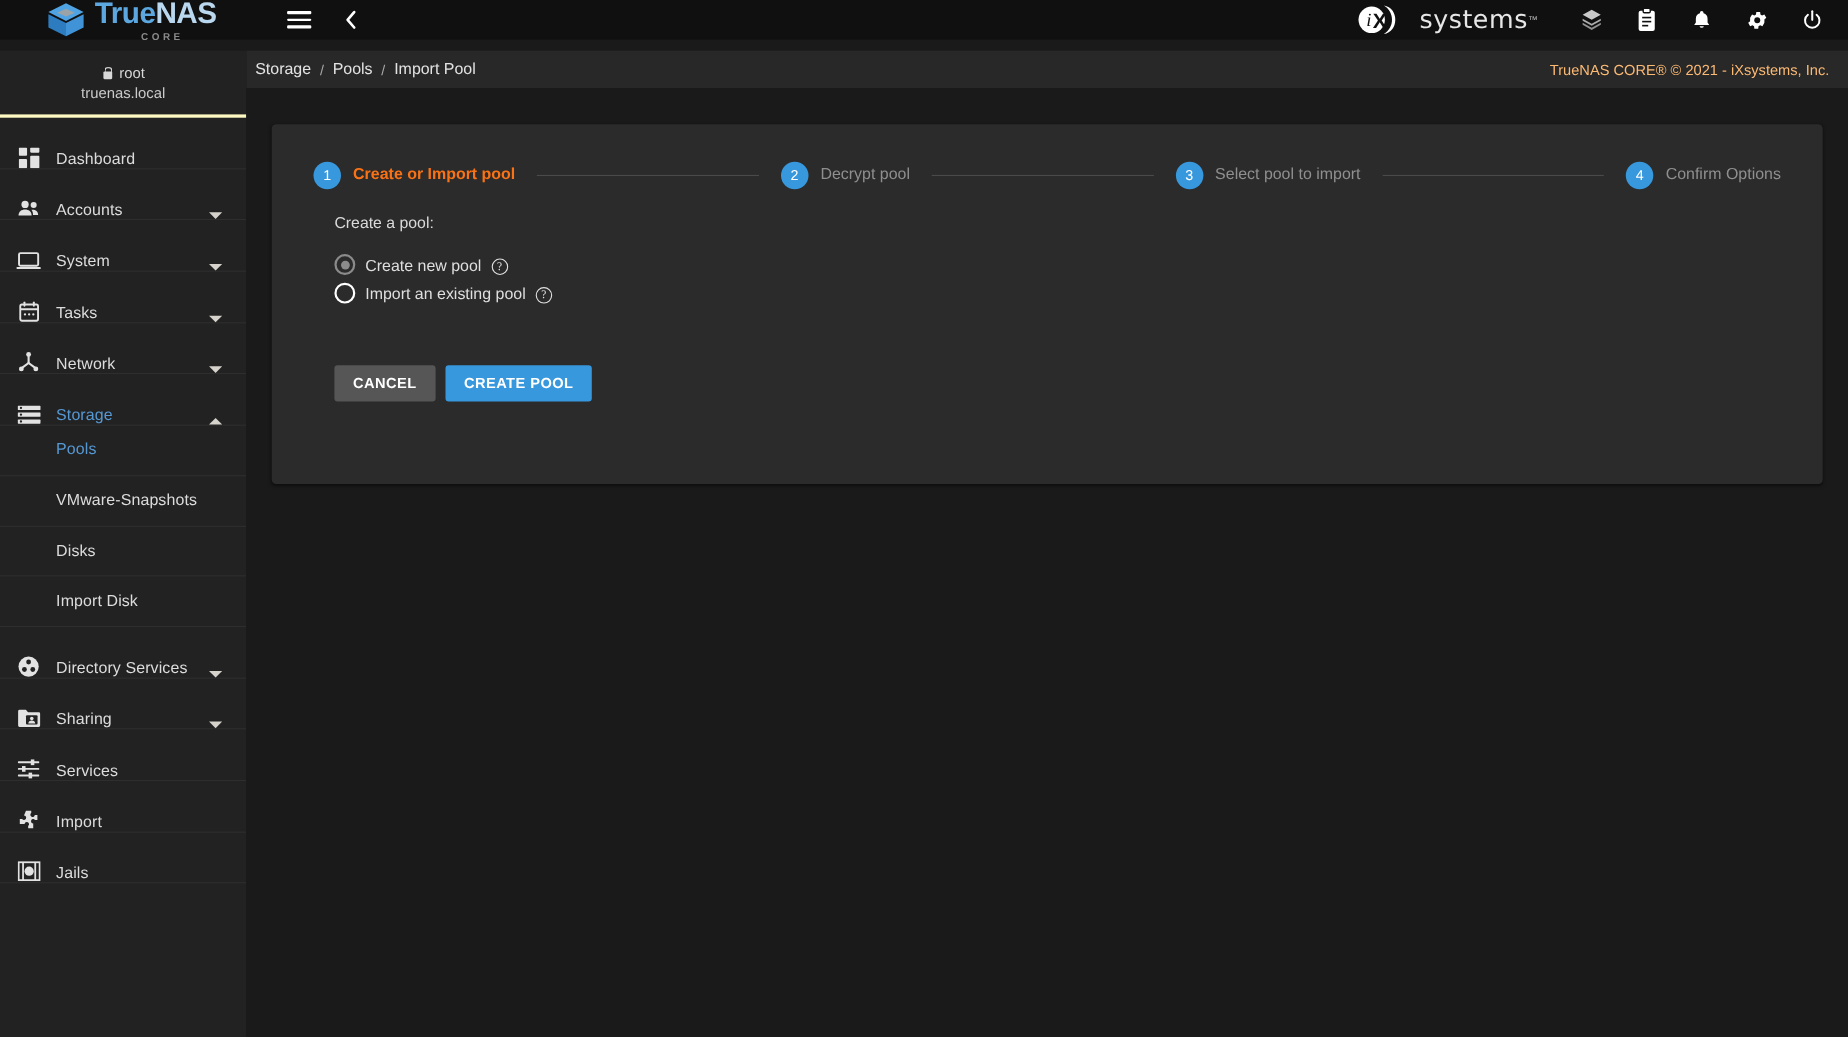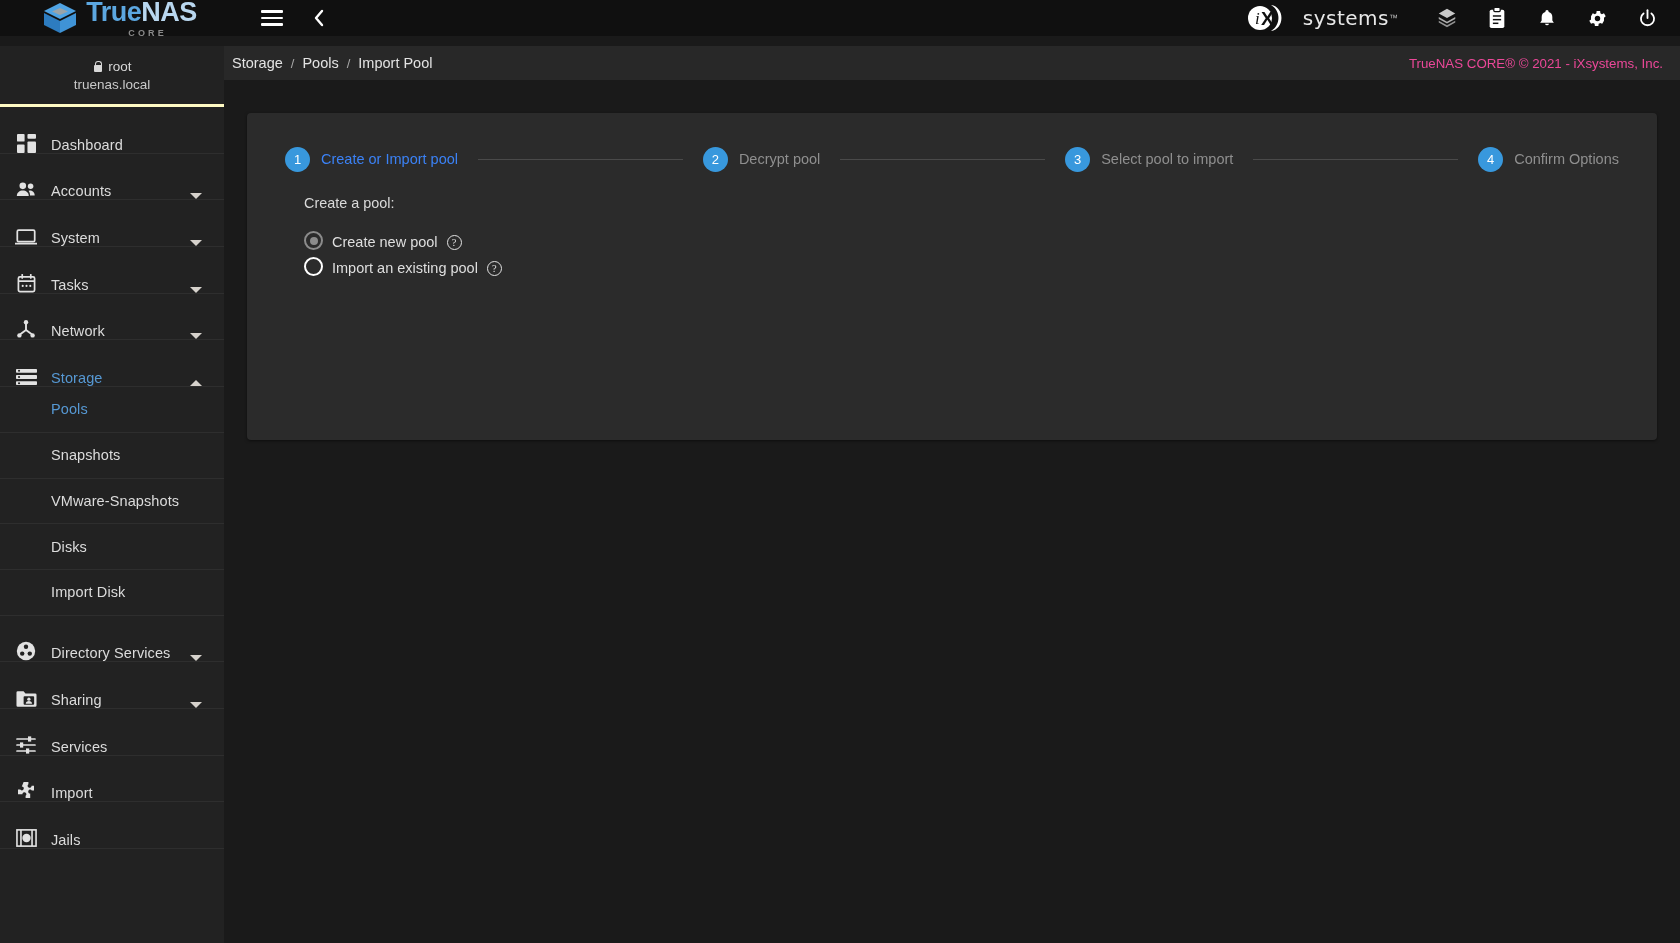--- a/index.html
+++ b/index.html
@@ -40,21 +40,21 @@
   }
   .hamburger { display: flex; flex-direction: column; gap: 4px; width: 22px; }
   .hamburger span { display: block; height: 2.4px; background: #fff; border-radius: 1px; }
 
   .topbar-right {
     margin-left: auto; display: flex; align-items: center;
     gap: 20px; padding-right: 18px;
   }
   .ix-logo { display: flex; align-items: center; margin-right: 14px; }
   .ix-word {
-    color: #e7e7e7; font-size: 20px; letter-spacing: 0.5px;
+    color: #e7e7e7; font-size: 23px; letter-spacing: 0.5px;
     font-family: "DejaVu Sans", sans-serif;
   }
   .ix-tm { color: #bbb; font-size: 9px; vertical-align: super; }
 
   
   .sidebar {
     position: absolute; top: 46px; left: 0;
     width: 224px; height: 897px;
     background: #222222;
     overflow: hidden;
@@ -114,21 +114,21 @@
     background: #1a1a1a;
   }
   .crumbbar {
     height: 34px; display: flex; align-items: center;
     padding: 0 17px 0 8px; background: #282828;
   }
   .crumbs { display: flex; align-items: center; gap: 8px; }
   .crumb { color: #e3e3e3; font-size: 14.5px; cursor: pointer; }
   .crumb-sep { color: #a8a8a8; font-size: 13px; }
   .copyright {
-    margin-left: auto; color: #ec4899; font-size: 13.3px;
+    margin-left: auto; color: #fdba74; font-size: 13.3px;
   }
 
   .card {
     position: absolute; left: 23px; top: 67px;
     width: 1410px; height: 327px;
     background: #2b2b2b; border-radius: 4px;
     box-shadow: 0 1px 3px rgba(0,0,0,0.5);
   }
 
   
@@ -137,21 +137,21 @@
     height: 52px; padding: 0 38px; margin-top: 20px;
   }
   .step { display: flex; align-items: center; flex: none; }
   .step-num {
     width: 25px; height: 25px; border-radius: 50%;
     background: #3898dd; color: #fff;
     display: flex; align-items: center; justify-content: center;
     font-size: 13px; flex: none;
   }
   .step-label { margin-left: 11px; font-size: 14.5px; color: #8f8f8f; white-space: nowrap; }
-  .step.active .step-label { color: #3b82f6; font-weight: normal; }
+  .step.active .step-label { color: #f97316; font-weight: bold; }
   .step-line { flex: 1 1 auto; height: 1px; background: #4a4a4a; margin: 0 20px; min-width: 30px; }
 
   
   .form-area { padding: 10px 38px 0 57px; }
   .form-title { color: #dadada; font-size: 14.4px; margin-bottom: 13px; }
   .radio-row { display: flex; align-items: flex-end; gap: 9px; height: 26px; cursor: pointer; }
   .radio-row + .radio-row { margin-top: 0px; }
   .radio {
     width: 19px; height: 19px; border-radius: 50%;
     border: 2px solid #fff; flex: none; position: relative;
@@ -358,23 +358,20 @@
       </svg>
     </span>
     <span class="nav-label">Storage</span>
     <span class="nav-caret up"></span>
   </div>
 
   <div class="sub-item active">
     <span class="nav-label">Pools</span>
   </div>
   <div class="sub-item">
-    <span class="nav-label">Snapshots</span>
-  </div>
-  <div class="sub-item">
     <span class="nav-label">VMware-Snapshots</span>
   </div>
   <div class="sub-item">
     <span class="nav-label">Disks</span>
   </div>
   <div class="sub-item">
     <span class="nav-label">Import Disk</span>
   </div>
 
   <div class="nav-item">
@@ -488,16 +485,20 @@
         <span class="radio-label">Create new pool</span>
         <span class="help-ico">?</span>
       </div>
 
       <div class="radio-row">
         <span class="radio"></span>
         <span class="radio-label">Import an existing pool</span>
         <span class="help-ico">?</span>
       </div>
 
+      <div class="btn-row">
+        <button class="btn btn-cancel">CANCEL</button>
+        <button class="btn btn-primary">CREATE POOL</button>
+      </div>
     </div>
 
   </div>
 </div>
 
 </body></html>

